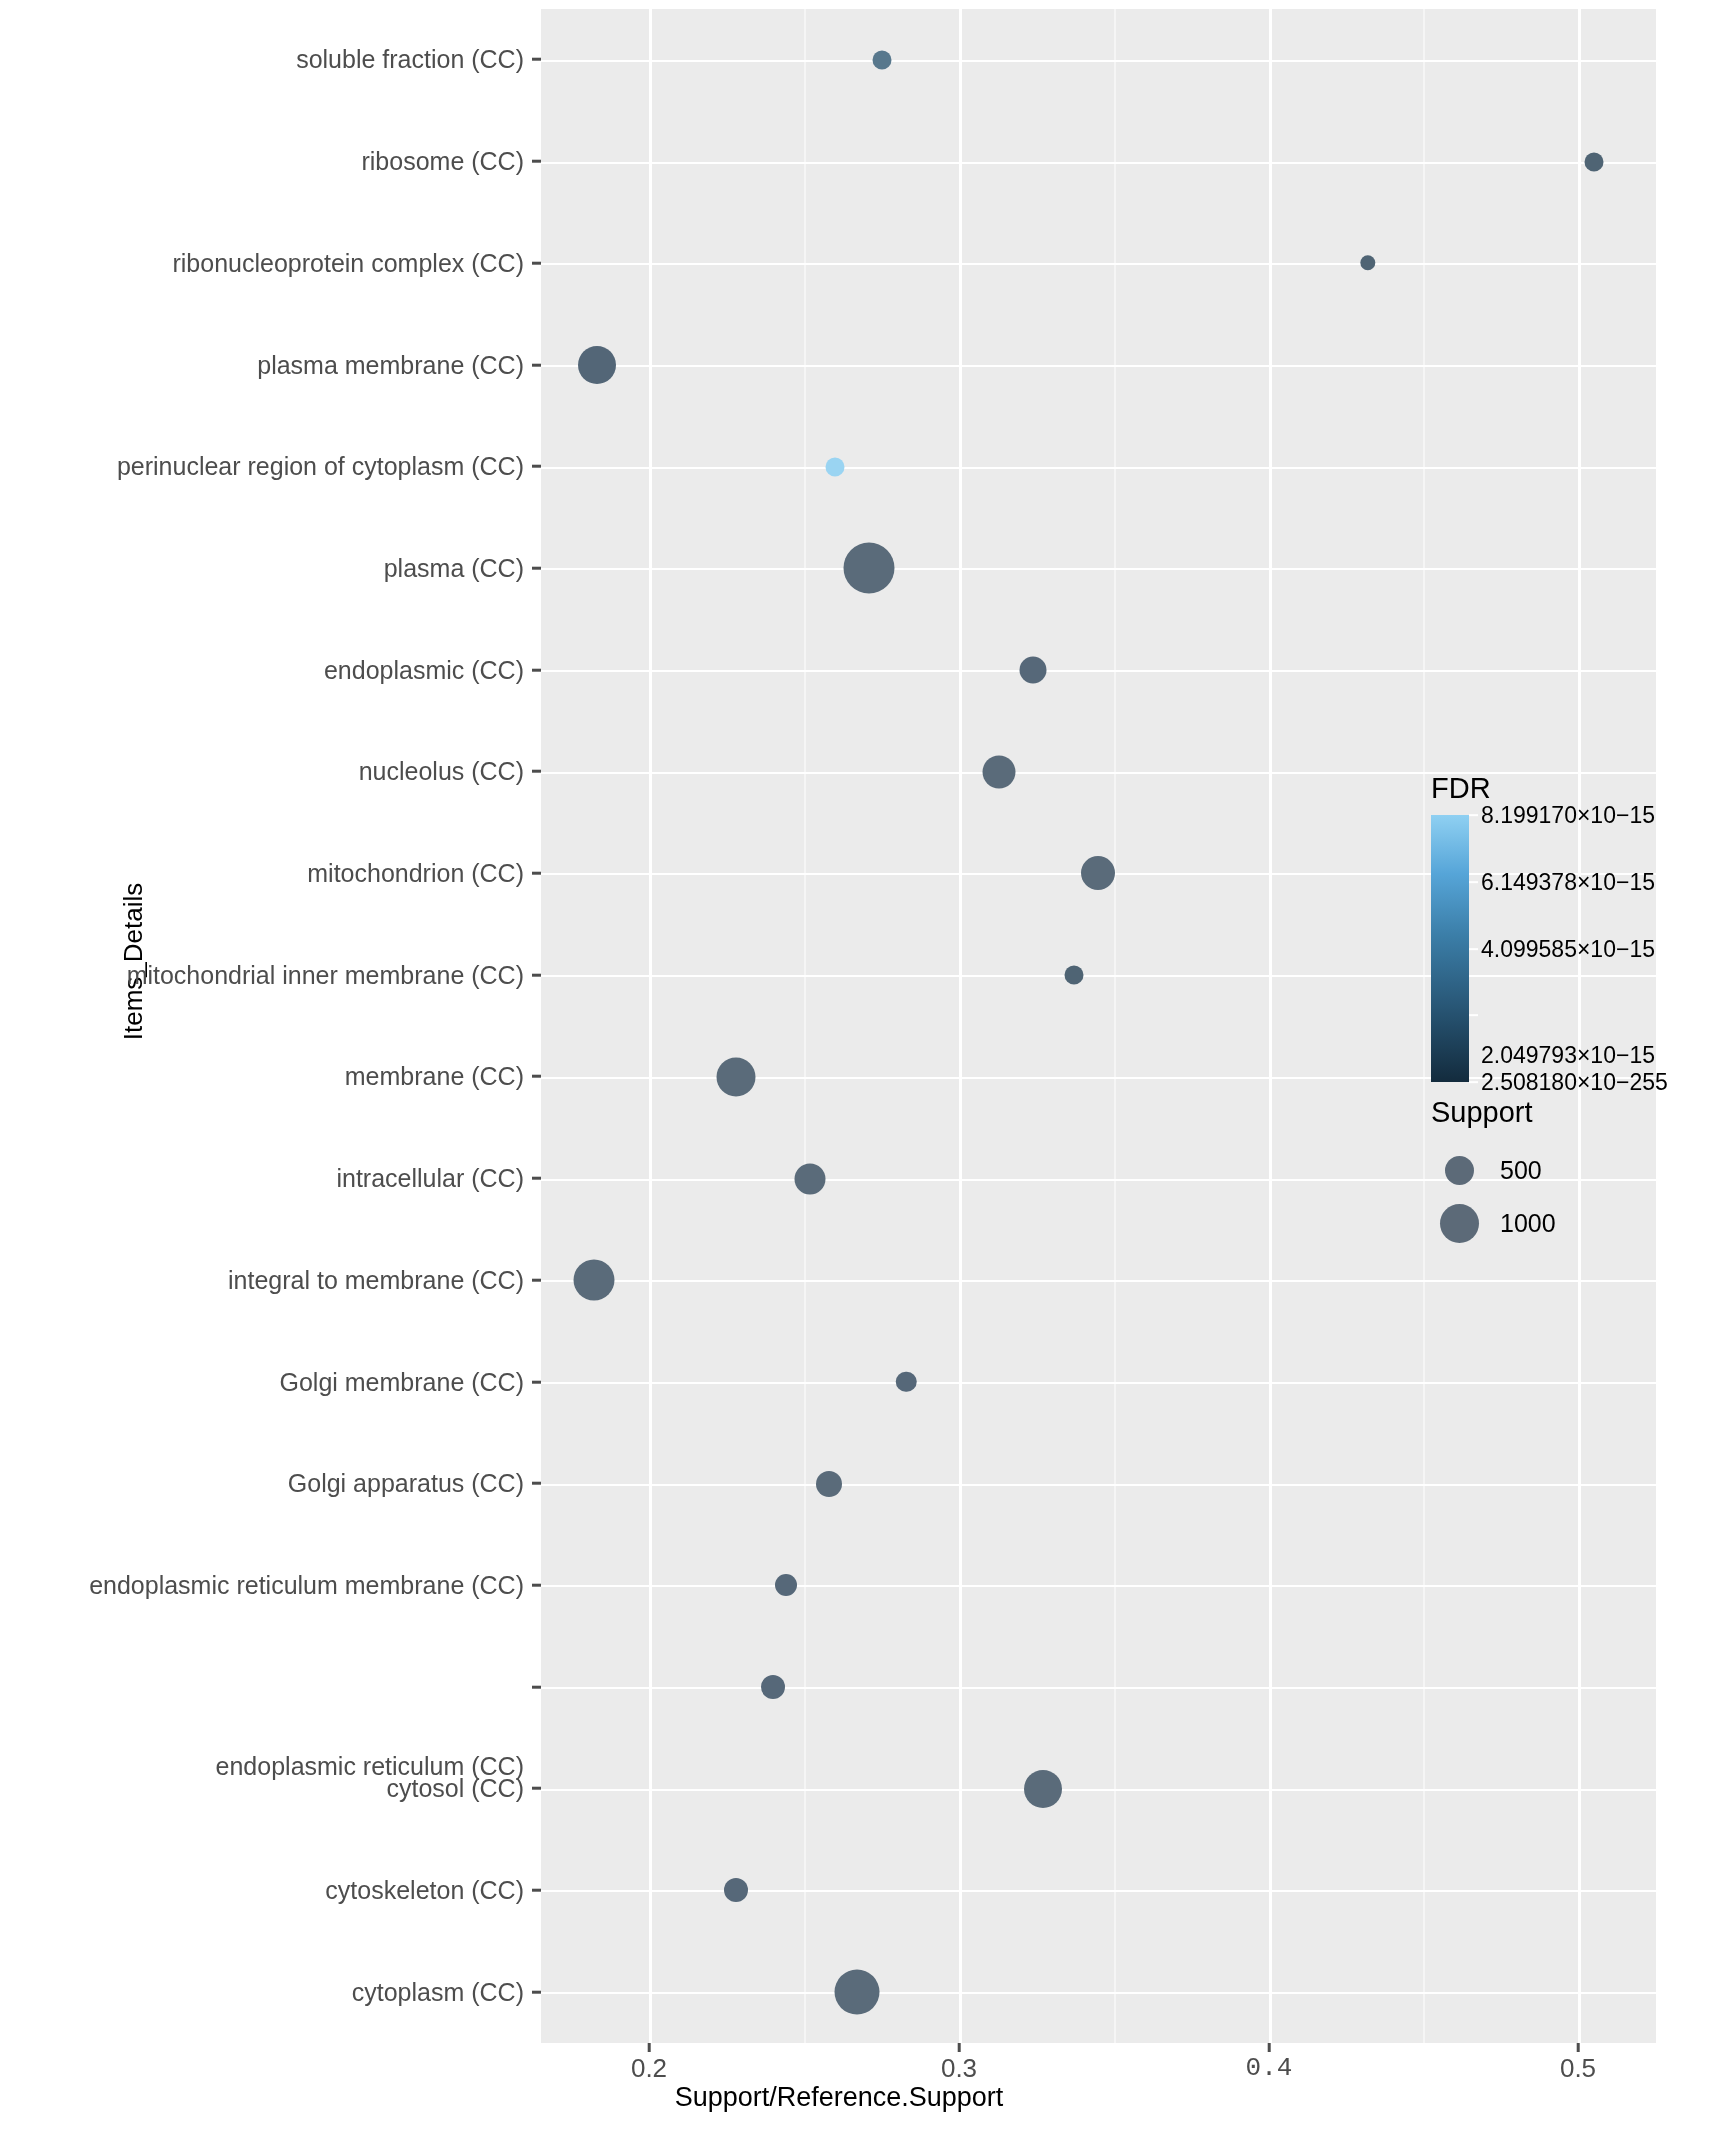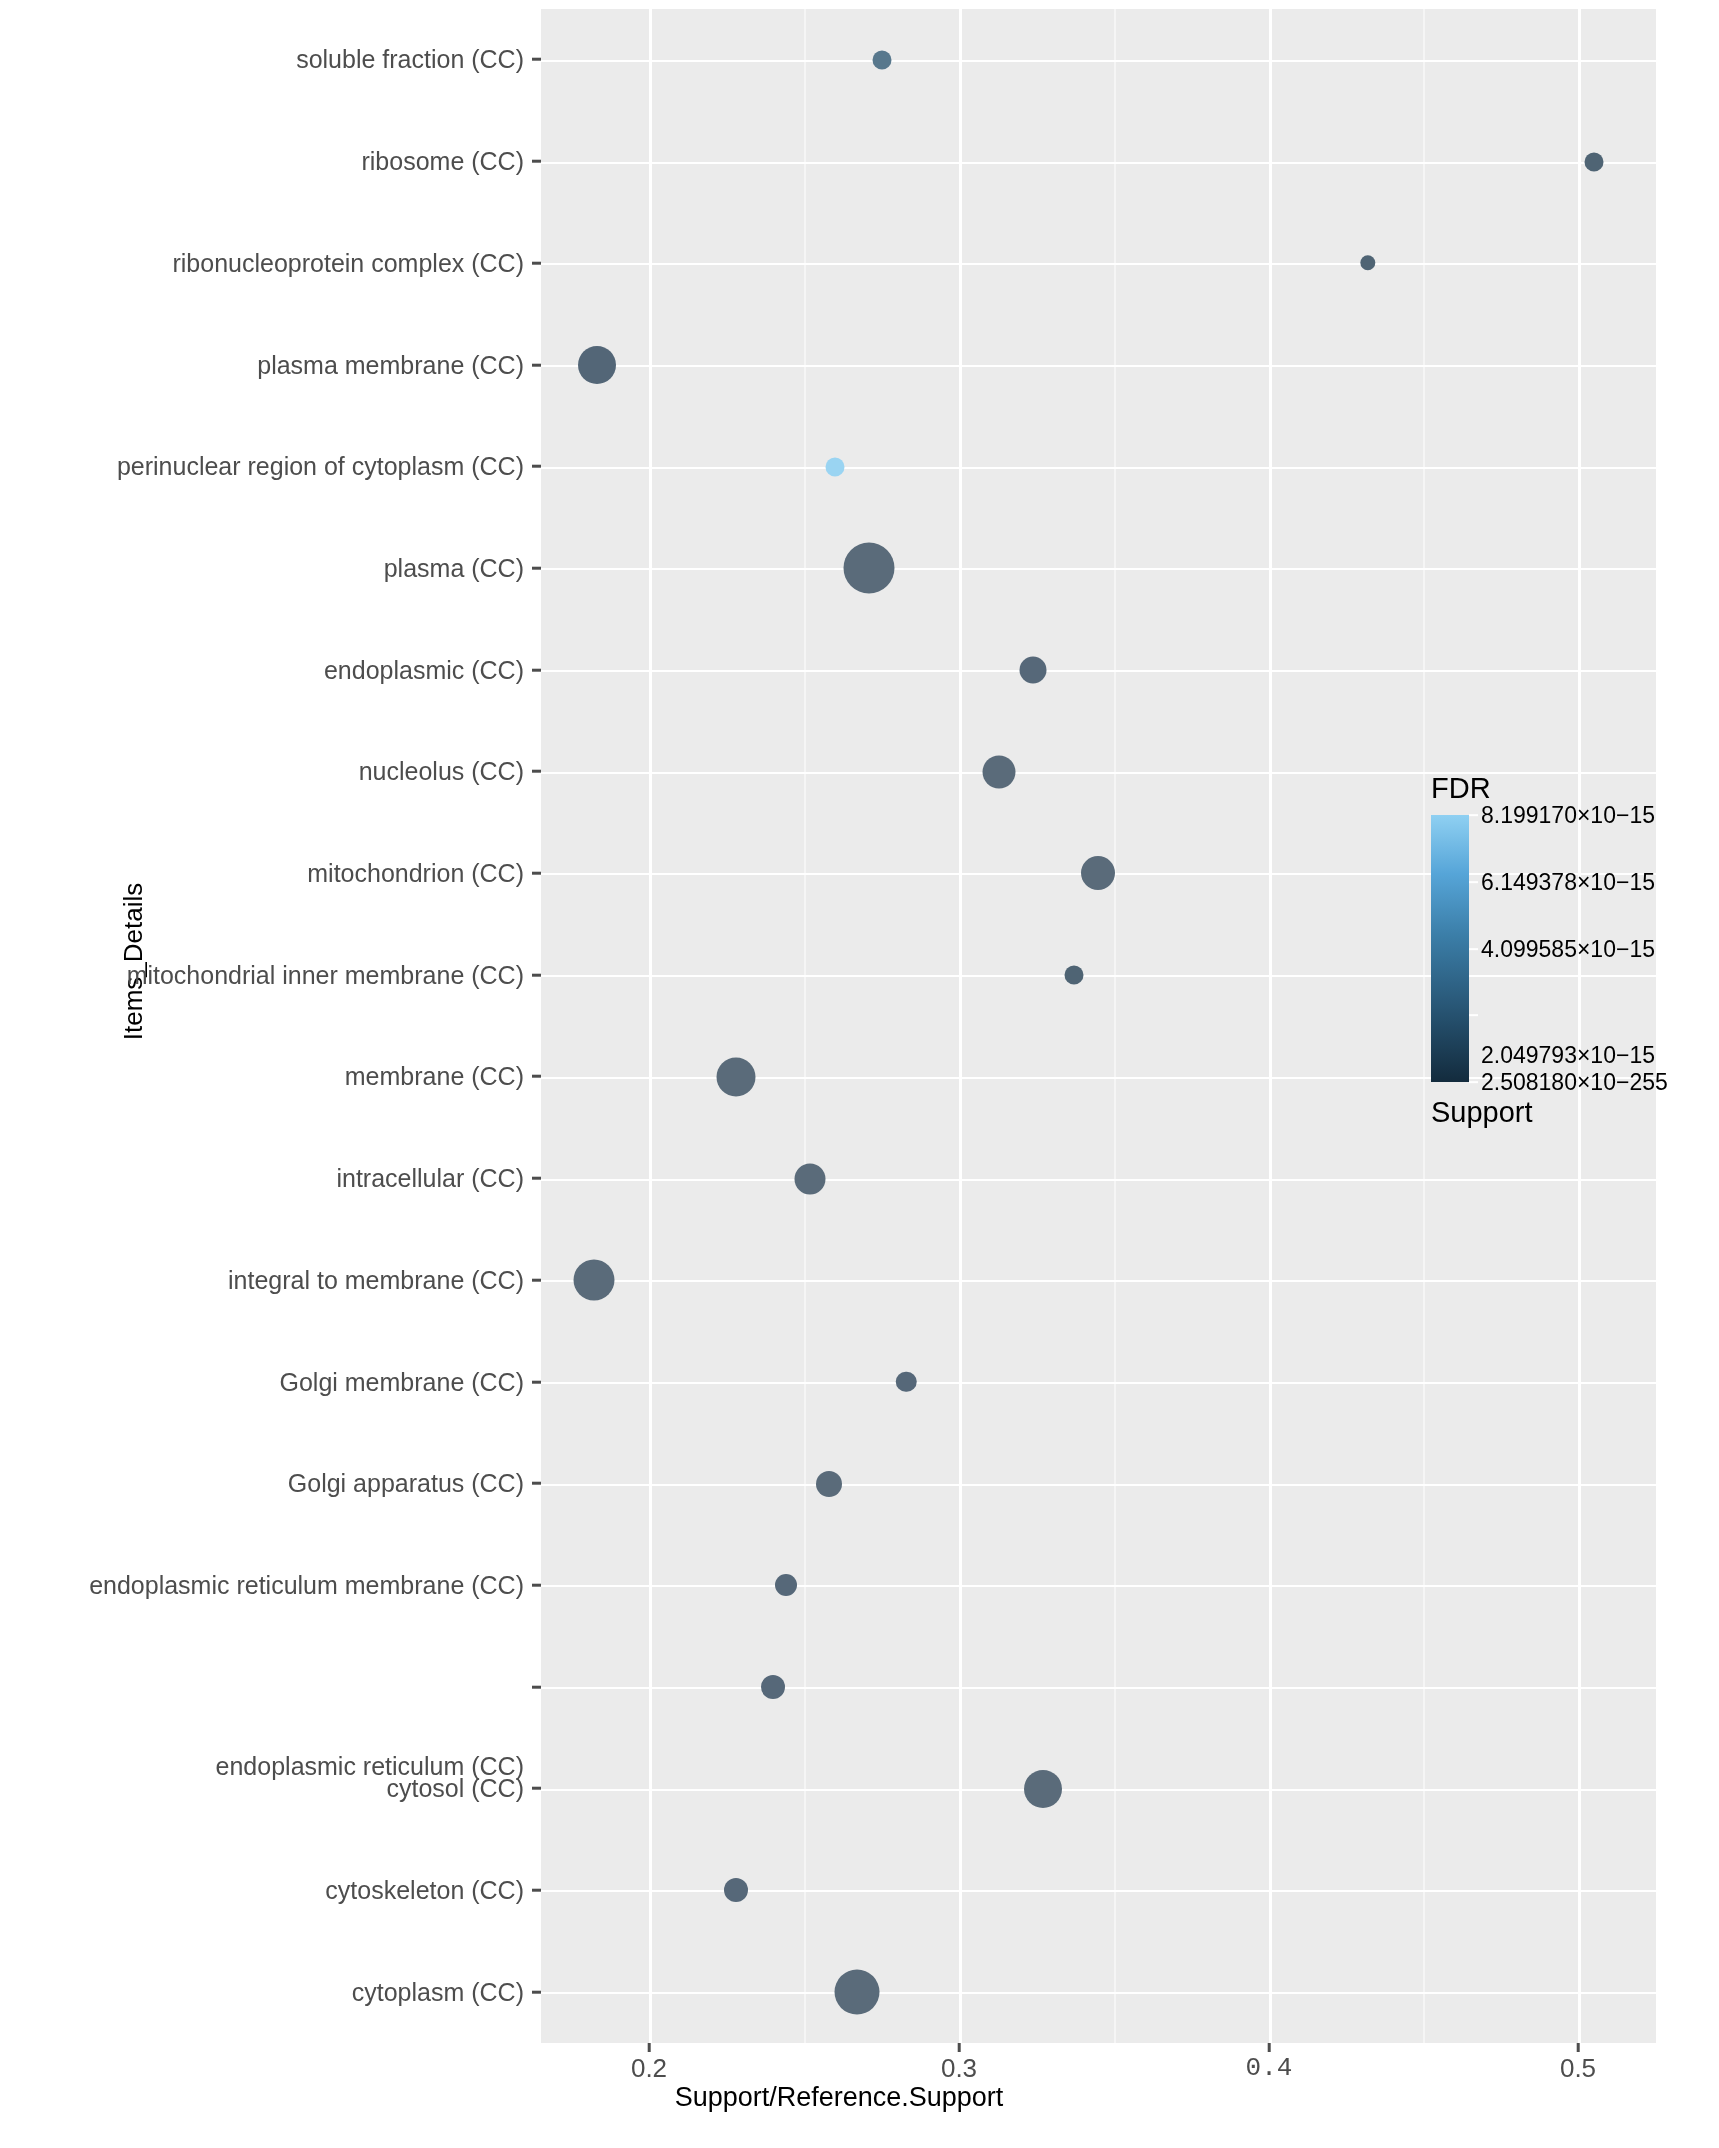--- a/index.html
+++ b/index.html
@@ -314,16 +314,30 @@
         <div class="fdr-tick" style="top: 134px;"></div>
         <div class="fdr-label" style="top: 200px; margin-top: 40px;">2.049793×10−15</div>
         <div class="fdr-tick" style="top: 200px;"></div>
         <div class="fdr-label" style="top: 267px;">2.508180×10−255</div>
         <div class="fdr-tick" style="top: 267px;"></div>
       </div>
   </div>
 
   <div id="legend-support">
     <div class="legend-title">Support</div>
+    <div id="support-entries">
+        <div class="support-row">
+          <div class="support-key">
+            <div class="support-dot" style="width: 29px; height: 29px;"></div>
+          </div>
+          <div class="support-label">500</div>
+        </div>
+        <div class="support-row">
+          <div class="support-key">
+            <div class="support-dot" style="width: 39px; height: 39px;"></div>
+          </div>
+          <div class="support-label">1000</div>
+        </div>
+      </div>
   </div>
 
 </div>
 
 
 </body></html>

